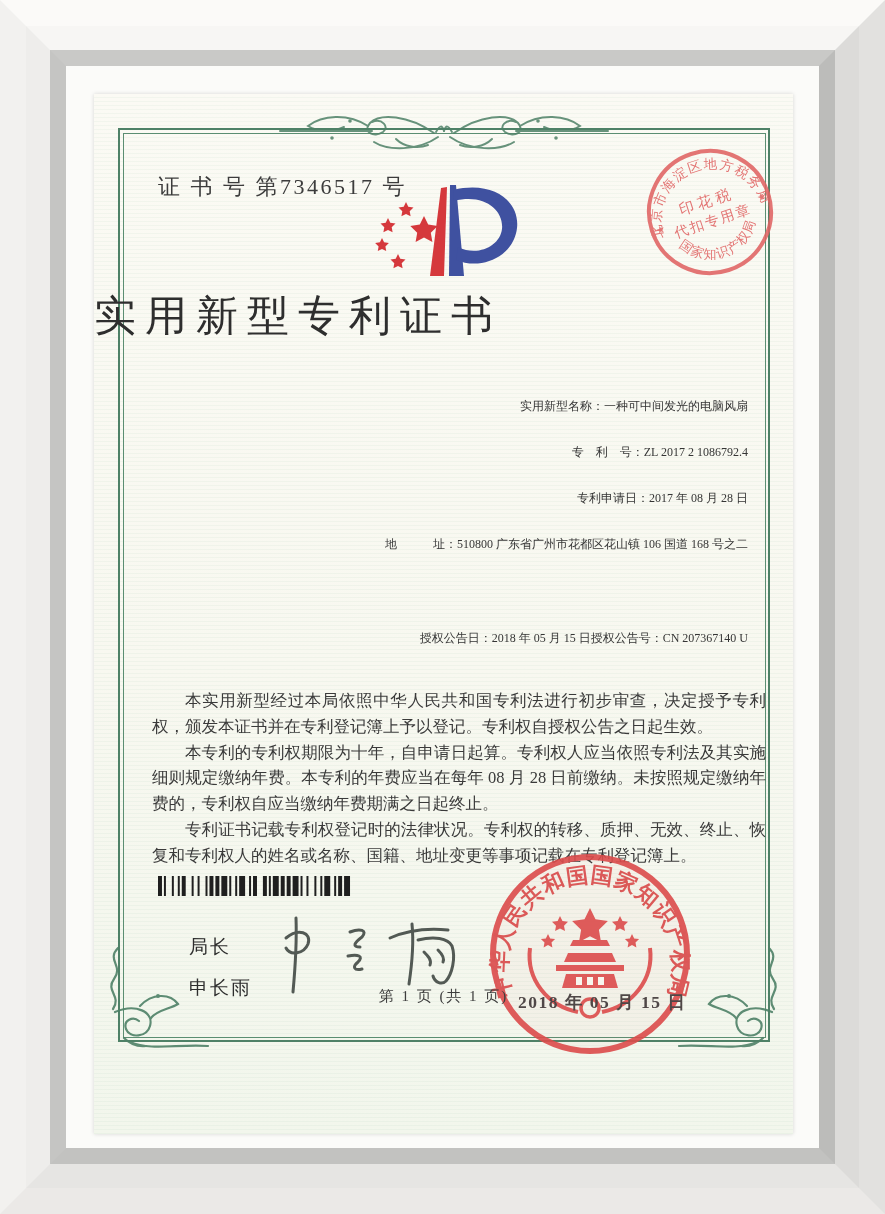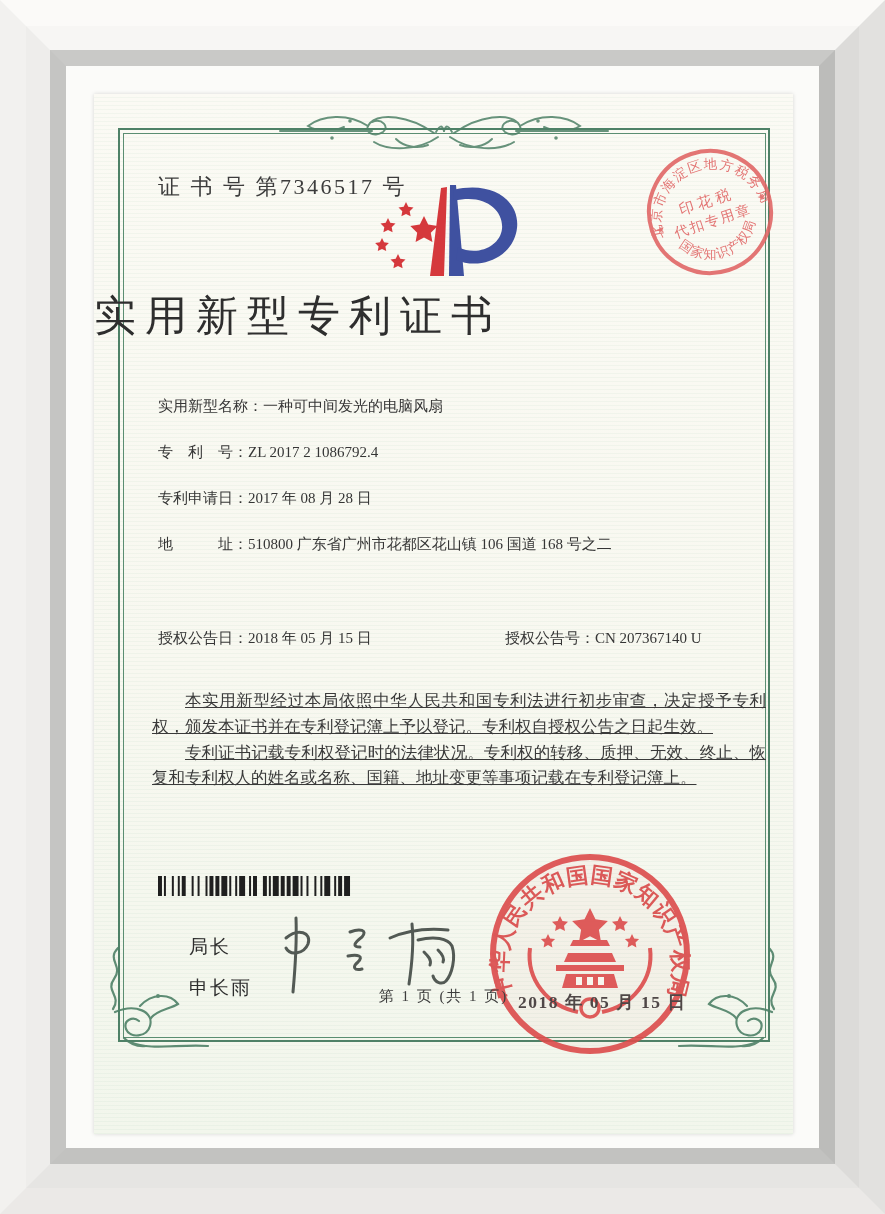--- a/index.html
+++ b/index.html
@@ -26,25 +26,25 @@
     color:#333;}
   .cert-border{position:absolute;left:24px;top:34px;width:648px;height:910px;
     border:2.5px solid #4e8167;}
   .cert-border .inner{position:absolute;inset:2.5px;border:1px solid #5b8e72;}
   
   .cert-no{position:absolute;left:64px;top:78px;font-size:22px;letter-spacing:2.5px;color:#3c3c3c;}
   .logo{position:absolute;left:258px;top:82px;width:176px;height:112px;}
   .stamp{position:absolute;left:546px;top:48px;width:140px;height:140px;opacity:.88;}
   .title{position:absolute;left:0;top:194px;width:100%;text-align:left;
     font-size:42px;letter-spacing:9px;color:#2e2e2e;font-weight:500;}
-  .fields{position:absolute;left:64px;top:300px;width:590px;font-size:15px;color:#353535;}
+  .fields{position:absolute;left:64px;top:300px;width:590px;font-size:12px;color:#353535;text-align:right;}
   .field-row{height:24px;line-height:24px;margin-bottom:22px;white-space:nowrap;}
   .field-row .pair-a{display:inline-block;width:347px;margin-top:48px;}
   .paras{position:absolute;left:58px;top:594px;width:614px;font-size:16.5px;
-    line-height:25.8px;color:#3a3a3a;text-align:justify;text-decoration:underline;}
+    line-height:25.8px;color:#3a3a3a;text-align:justify;}
   .paras p{margin:0;text-indent:2em;}
   .barcode{position:absolute;left:64px;top:782px;width:194px;height:20px;}
   .barcode svg{width:100%;height:100%;}
   .signer{position:absolute;left:68px;top:840px;font-size:19px;color:#2d2d2d;
     font-family:"Liberation Sans","DejaVu Sans",sans-serif;letter-spacing:2px;margin-left:27px;}
   .signer .name{margin-top:15px;}
   .signature{position:absolute;left:168px;top:810px;width:214px;height:92px;}
   .seal{position:absolute;left:392px;top:756px;width:208px;height:208px;}
   .seal-date{position:absolute;left:424px;top:896px;width:230px;font-size:17.5px;
     color:#4f4747;letter-spacing:1.5px;font-weight:600;}
@@ -158,20 +158,21 @@
     <div class="field-row">
       <span>地　　　址：</span><span>510800 广东省广州市花都区花山镇 106 国道 168 号之二</span>
     </div>
     <div class="field-row">
       <span class="pair-a"><span>授权公告日：</span><span>2018 年 05 月 15 日</span></span><span><span>授权公告号：</span><span>CN 207367140 U</span></span>
     </div>
   </div>
 
   <div class="paras">
     <p>本实用新型经过本局依照中华人民共和国专利法进行初步审查，决定授予专利权，颁发本证书并在专利登记簿上予以登记。专利权自授权公告之日起生效。</p>
+    <p>本专利的专利权期限为十年，自申请日起算。专利权人应当依照专利法及其实施细则规定缴纳年费。本专利的年费应当在每年 08 月 28 日前缴纳。未按照规定缴纳年费的，专利权自应当缴纳年费期满之日起终止。</p>
     <p>专利证书记载专利权登记时的法律状况。专利权的转移、质押、无效、终止、恢复和专利权人的姓名或名称、国籍、地址变更等事项记载在专利登记簿上。</p>
   </div>
 
   <div class="barcode">
     <svg preserveAspectRatio="none" fill="#1f1f1f" viewBox="0 0 98 20">
         <rect x="0" y="0" width="2" height="20"></rect>
         <rect x="3" y="0" width="1" height="20"></rect>
         <rect x="7" y="0" width="1" height="20"></rect>
         <rect x="10" y="0" width="1" height="20"></rect>
         <rect x="12" y="0" width="2" height="20"></rect>

